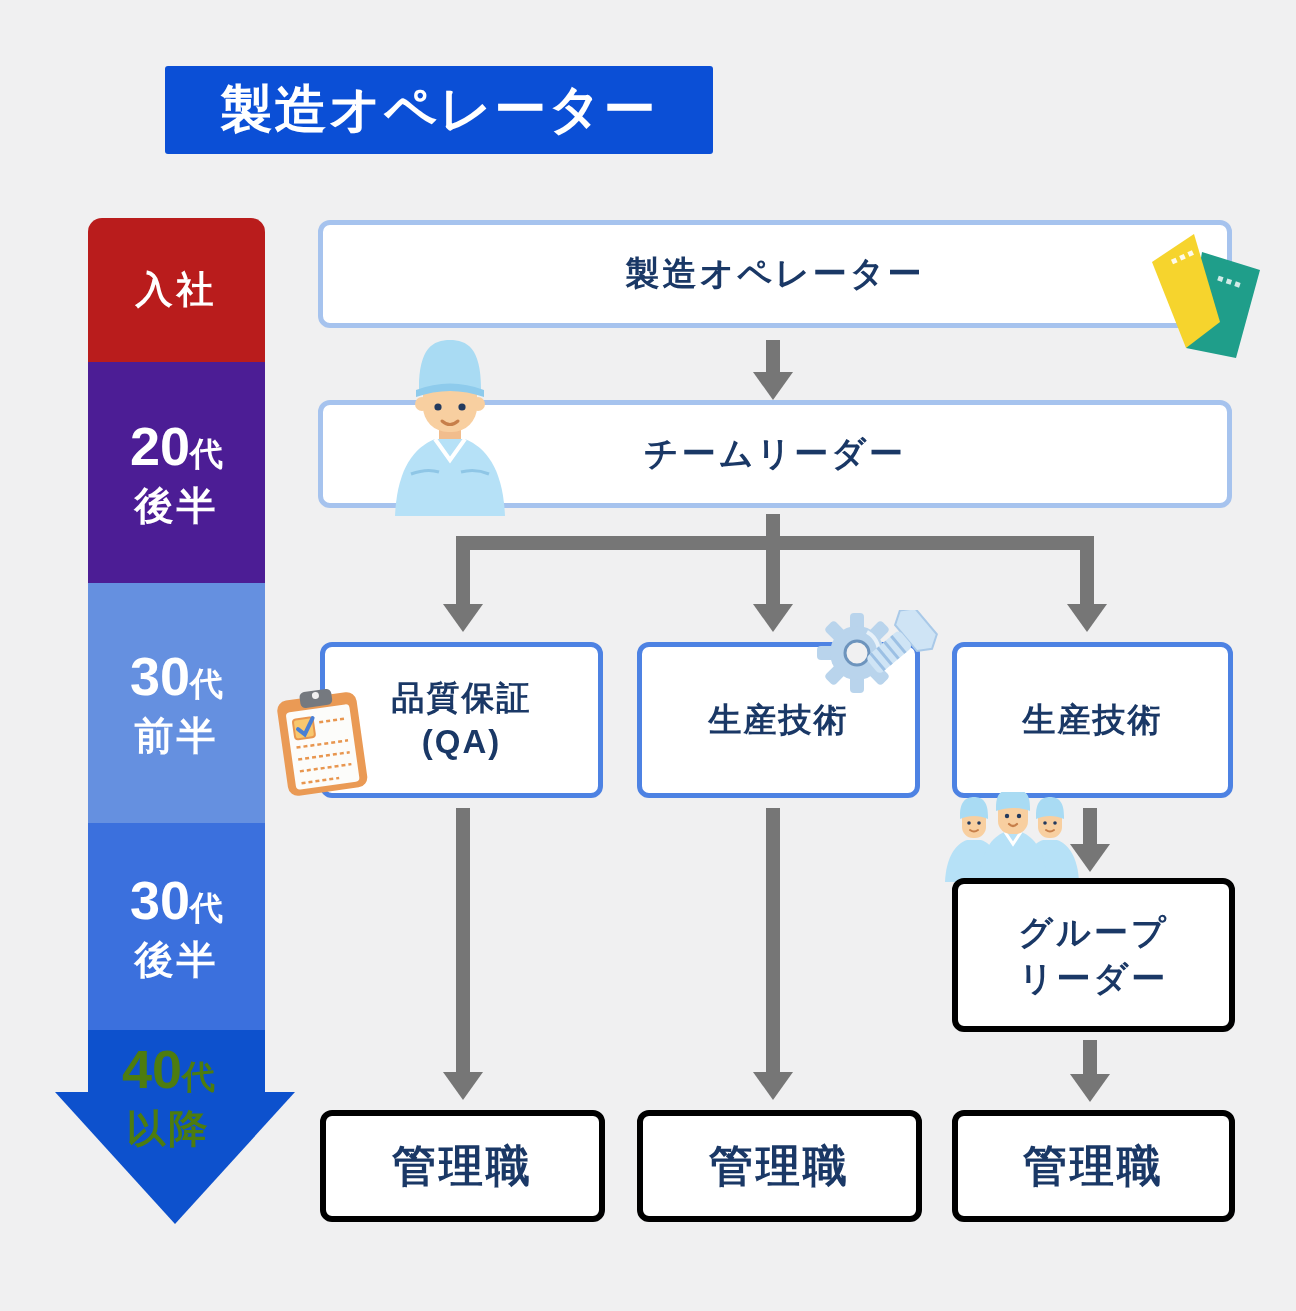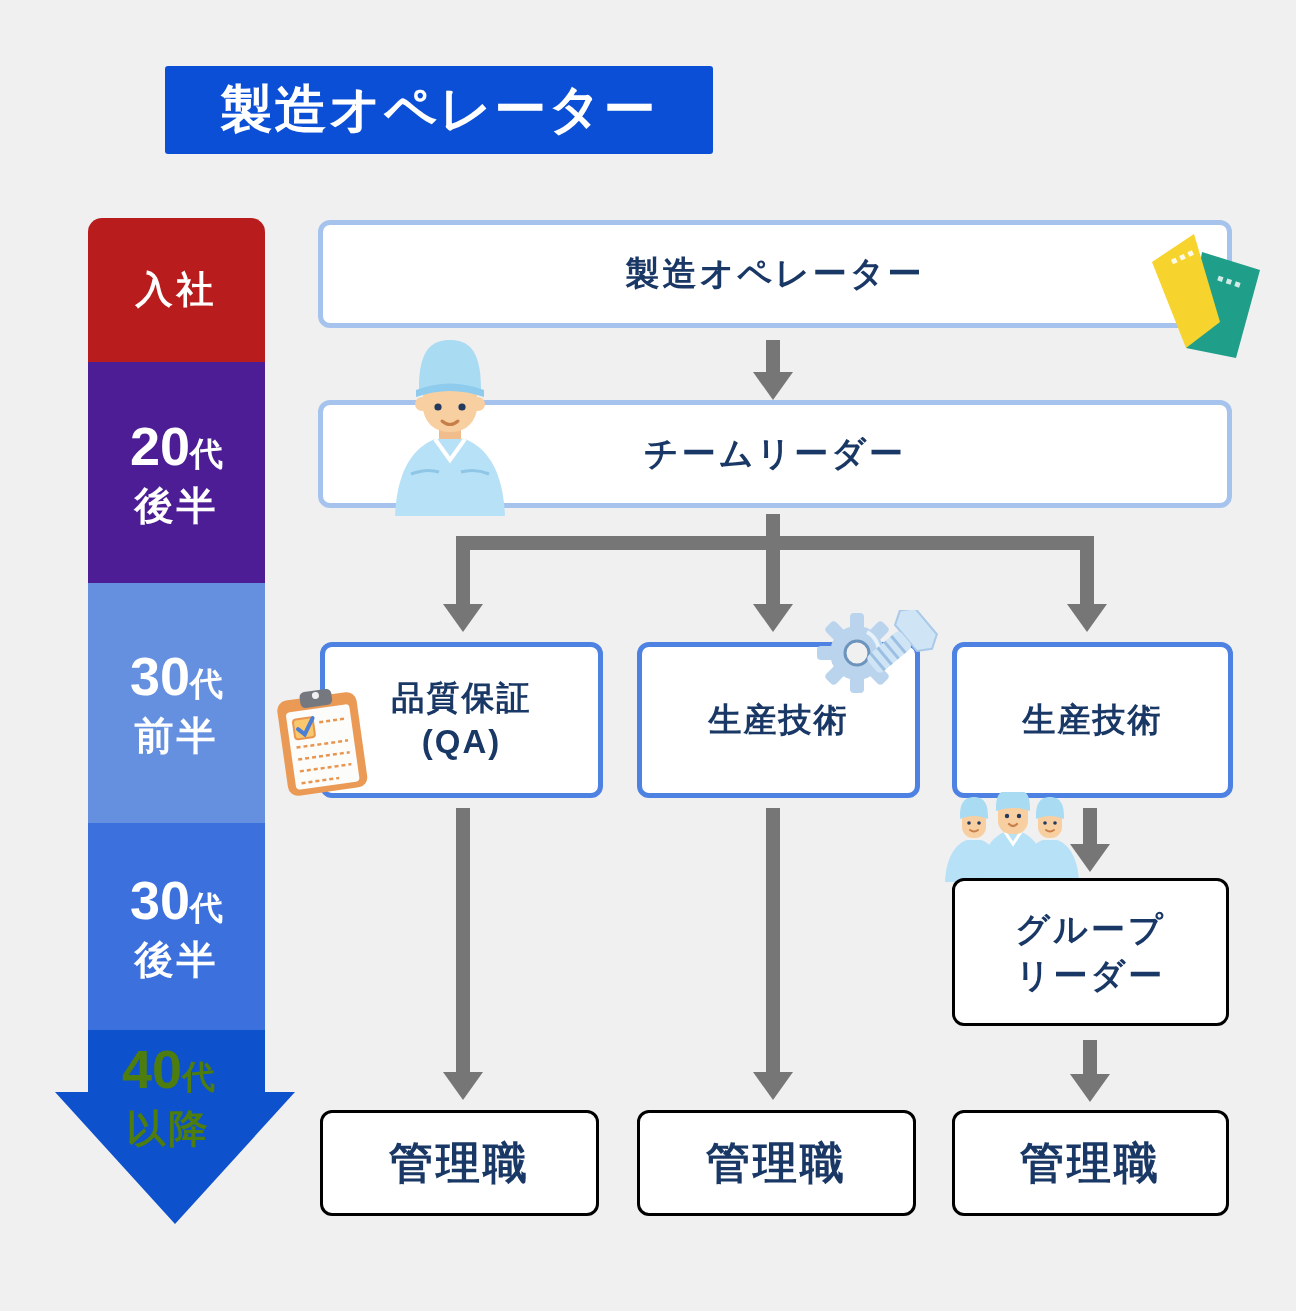--- a/index.html
+++ b/index.html
@@ -46,21 +46,21 @@
   .tl-numline .unit { font-size:33px; }
   .tl-subline { font-size:39px; line-height:46px; letter-spacing:3px; }
   
   .box {
     position:absolute; background:#ffffff; border-radius:12px;
     display:flex; flex-direction:column; align-items:center; justify-content:center;
     font-weight:bold; text-align:center; color:#1a3866; z-index:1;
   }
   .border-light  { border:5px solid #a6c3ee; }
   .border-mid    { border:5px solid #4d82e3; }
-  .border-strong { border:3px solid #000000; }
+  .border-strong { border:6px solid #000000; }
   .box-wide   { left:318px; width:904px; height:98px; font-size:34px; letter-spacing:3px; }
   .box-l1 { top:220px; }
   .box-l2 { top:400px; }
   .col1 { left:320px; width:273px; }
   .col2 { left:637px; width:273px; }
   .col3 { left:952px; width:271px; }
   .box-mid { top:642px; height:146px; font-size:33px; letter-spacing:2px; line-height:44px; }
   .box-gl  { top:878px; height:142px; font-size:34px; letter-spacing:3px; line-height:46px; z-index:3; }
   .box-bottom { top:1110px; height:100px; font-size:44px; letter-spacing:3px; }
   

